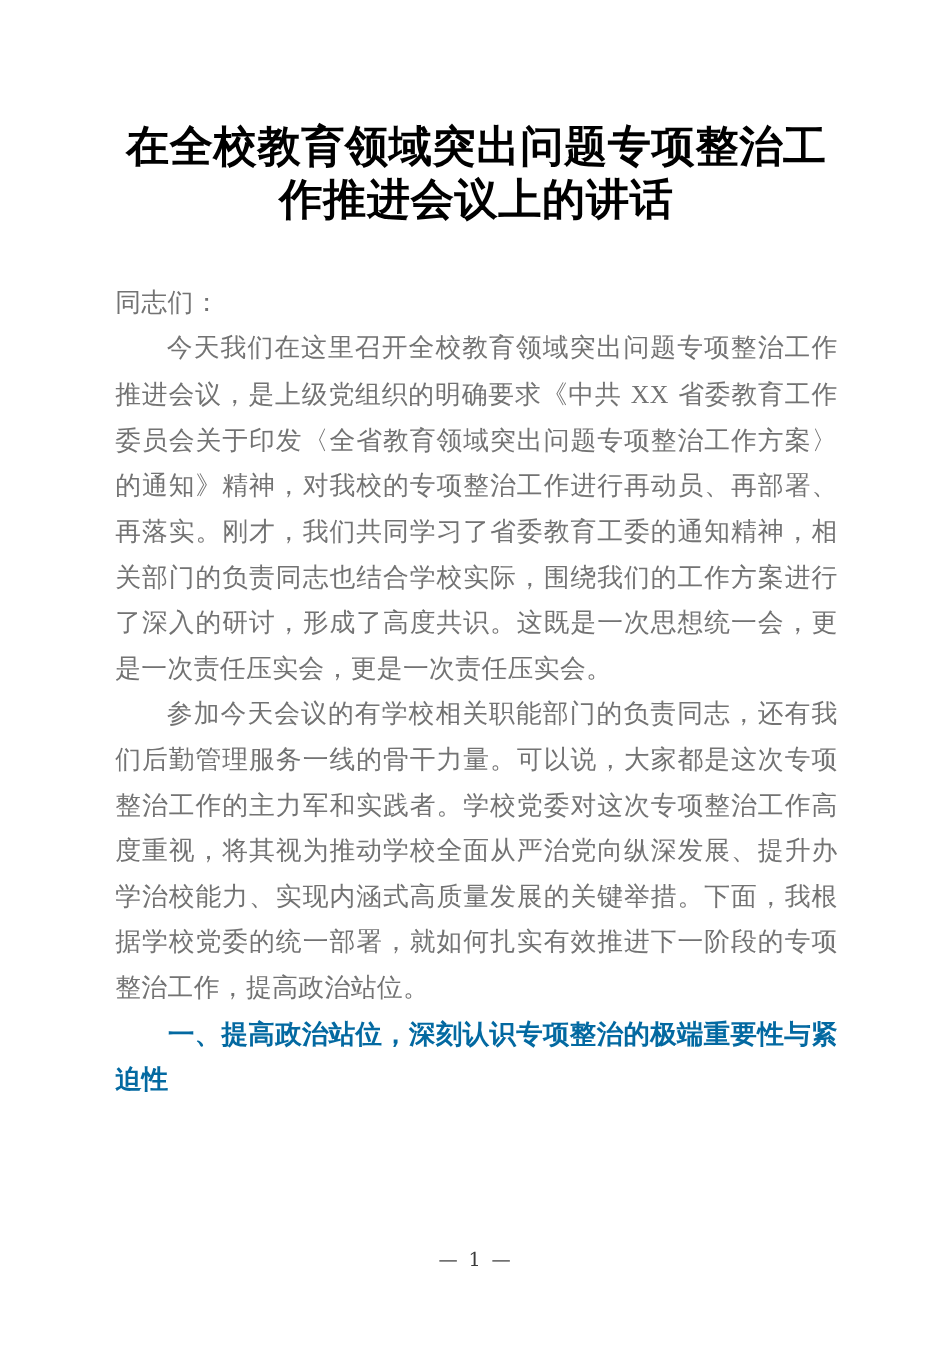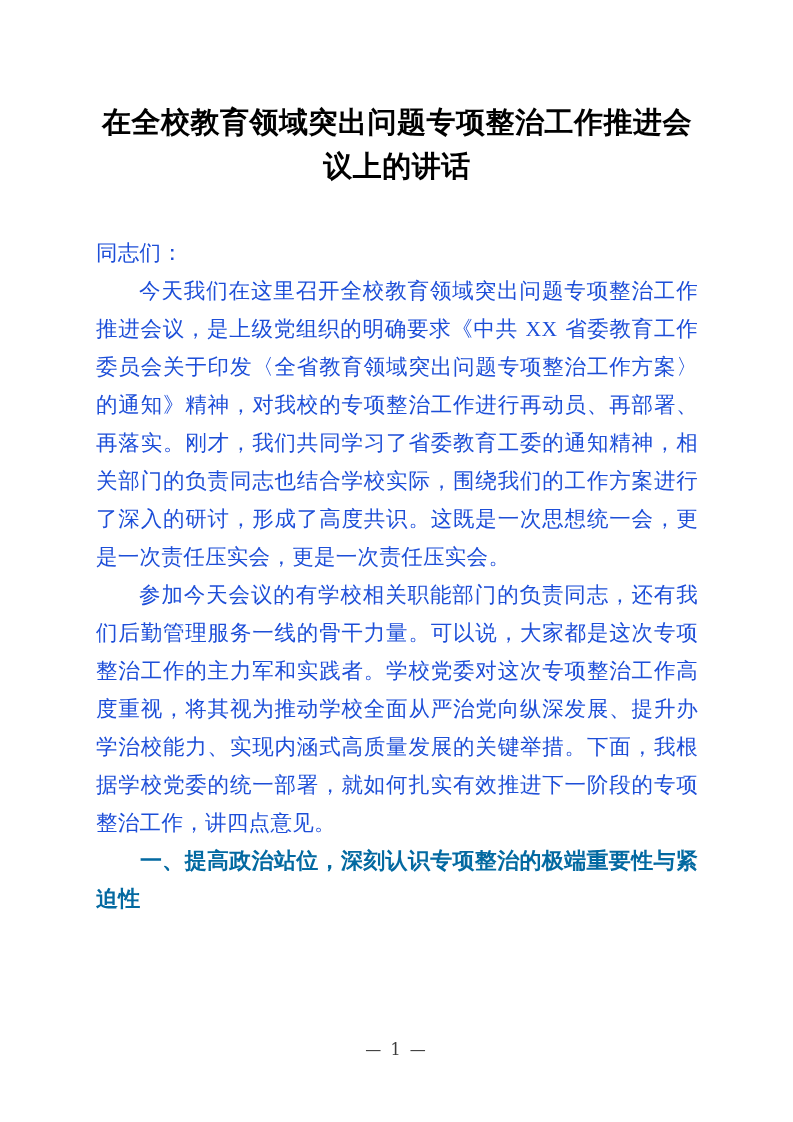--- a/index.html
+++ b/index.html
@@ -29,21 +29,21 @@
     position: absolute;
     left: 96px;
     top: 100px;
     width: 602px;
   }
 
   
   .doc-title {
     font-family: "Liberation Sans", "DejaVu Sans", sans-serif;
     font-weight: bold;
-    font-size: 29px;
+    font-size: 36px;
     line-height: 44px;
     text-align: center;
     letter-spacing: 0.5px;
     margin: 0;
     padding: 0 4px;
     color: #000000;
   }
 
   
   .body-block {
@@ -52,21 +52,21 @@
 
   p.para {
     font-family: "DejaVu Serif", "Liberation Serif", serif;
     font-size: 21.5px;
     line-height: 38px;
     text-align: justify;
     text-justify: inter-ideograph;
     margin: 0;
     padding: 0;
     letter-spacing: 0.3px;
-    color: #1d4ed8;
+    color: #737373;
   }
 
   p.para.indent {
     text-indent: 2em;
   }
 
   p.para.flush {
     text-indent: 0;
   }
 
@@ -113,21 +113,21 @@
   <div class="content">
 
     <h1 class="doc-title">在全校教育领域突出问题专项整治工作推进会议上的讲话</h1>
 
     <div class="body-block">
 
       <p class="para flush">同志们：</p>
 
       <p class="para indent"><span>今天我们在这里召开全校教育领域突出问题专项整治工作推进会议，是上级党组织的明确要求《中共 </span><span class="latin">XX</span><span> 省委教育工作委员会关于印发〈全省教育领域突出问题专项整治工作方案〉的通知》精神，对我校的专项整治工作进行再动员、再部署、再落实。刚才，我们共同学习了省委教育工委的通知精神，相关部门的负责同志也结合学校实际，围绕我们的工作方案进行了深入的研讨，形成了高度共识。这既是一次思想统一会，更是一次责任压实会，更是一次责任压实会。</span></p>
 
-      <p class="para indent">参加今天会议的有学校相关职能部门的负责同志，还有我们后勤管理服务一线的骨干力量。可以说，大家都是这次专项整治工作的主力军和实践者。学校党委对这次专项整治工作高度重视，将其视为推动学校全面从严治党向纵深发展、提升办学治校能力、实现内涵式高质量发展的关键举措。下面，我根据学校党委的统一部署，就如何扎实有效推进下一阶段的专项整治工作，讲四点意见。</p>
+      <p class="para indent">参加今天会议的有学校相关职能部门的负责同志，还有我们后勤管理服务一线的骨干力量。可以说，大家都是这次专项整治工作的主力军和实践者。学校党委对这次专项整治工作高度重视，将其视为推动学校全面从严治党向纵深发展、提升办学治校能力、实现内涵式高质量发展的关键举措。下面，我根据学校党委的统一部署，就如何扎实有效推进下一阶段的专项整治工作，提高政治站位。</p>
 
       <h2 class="section-heading">一、提高政治站位，深刻认识专项整治的极端重要性与紧迫性</h2>
 
 
     </div>
   </div>
 
   <div class="page-footer">— 1 —</div>
 
 </div>

